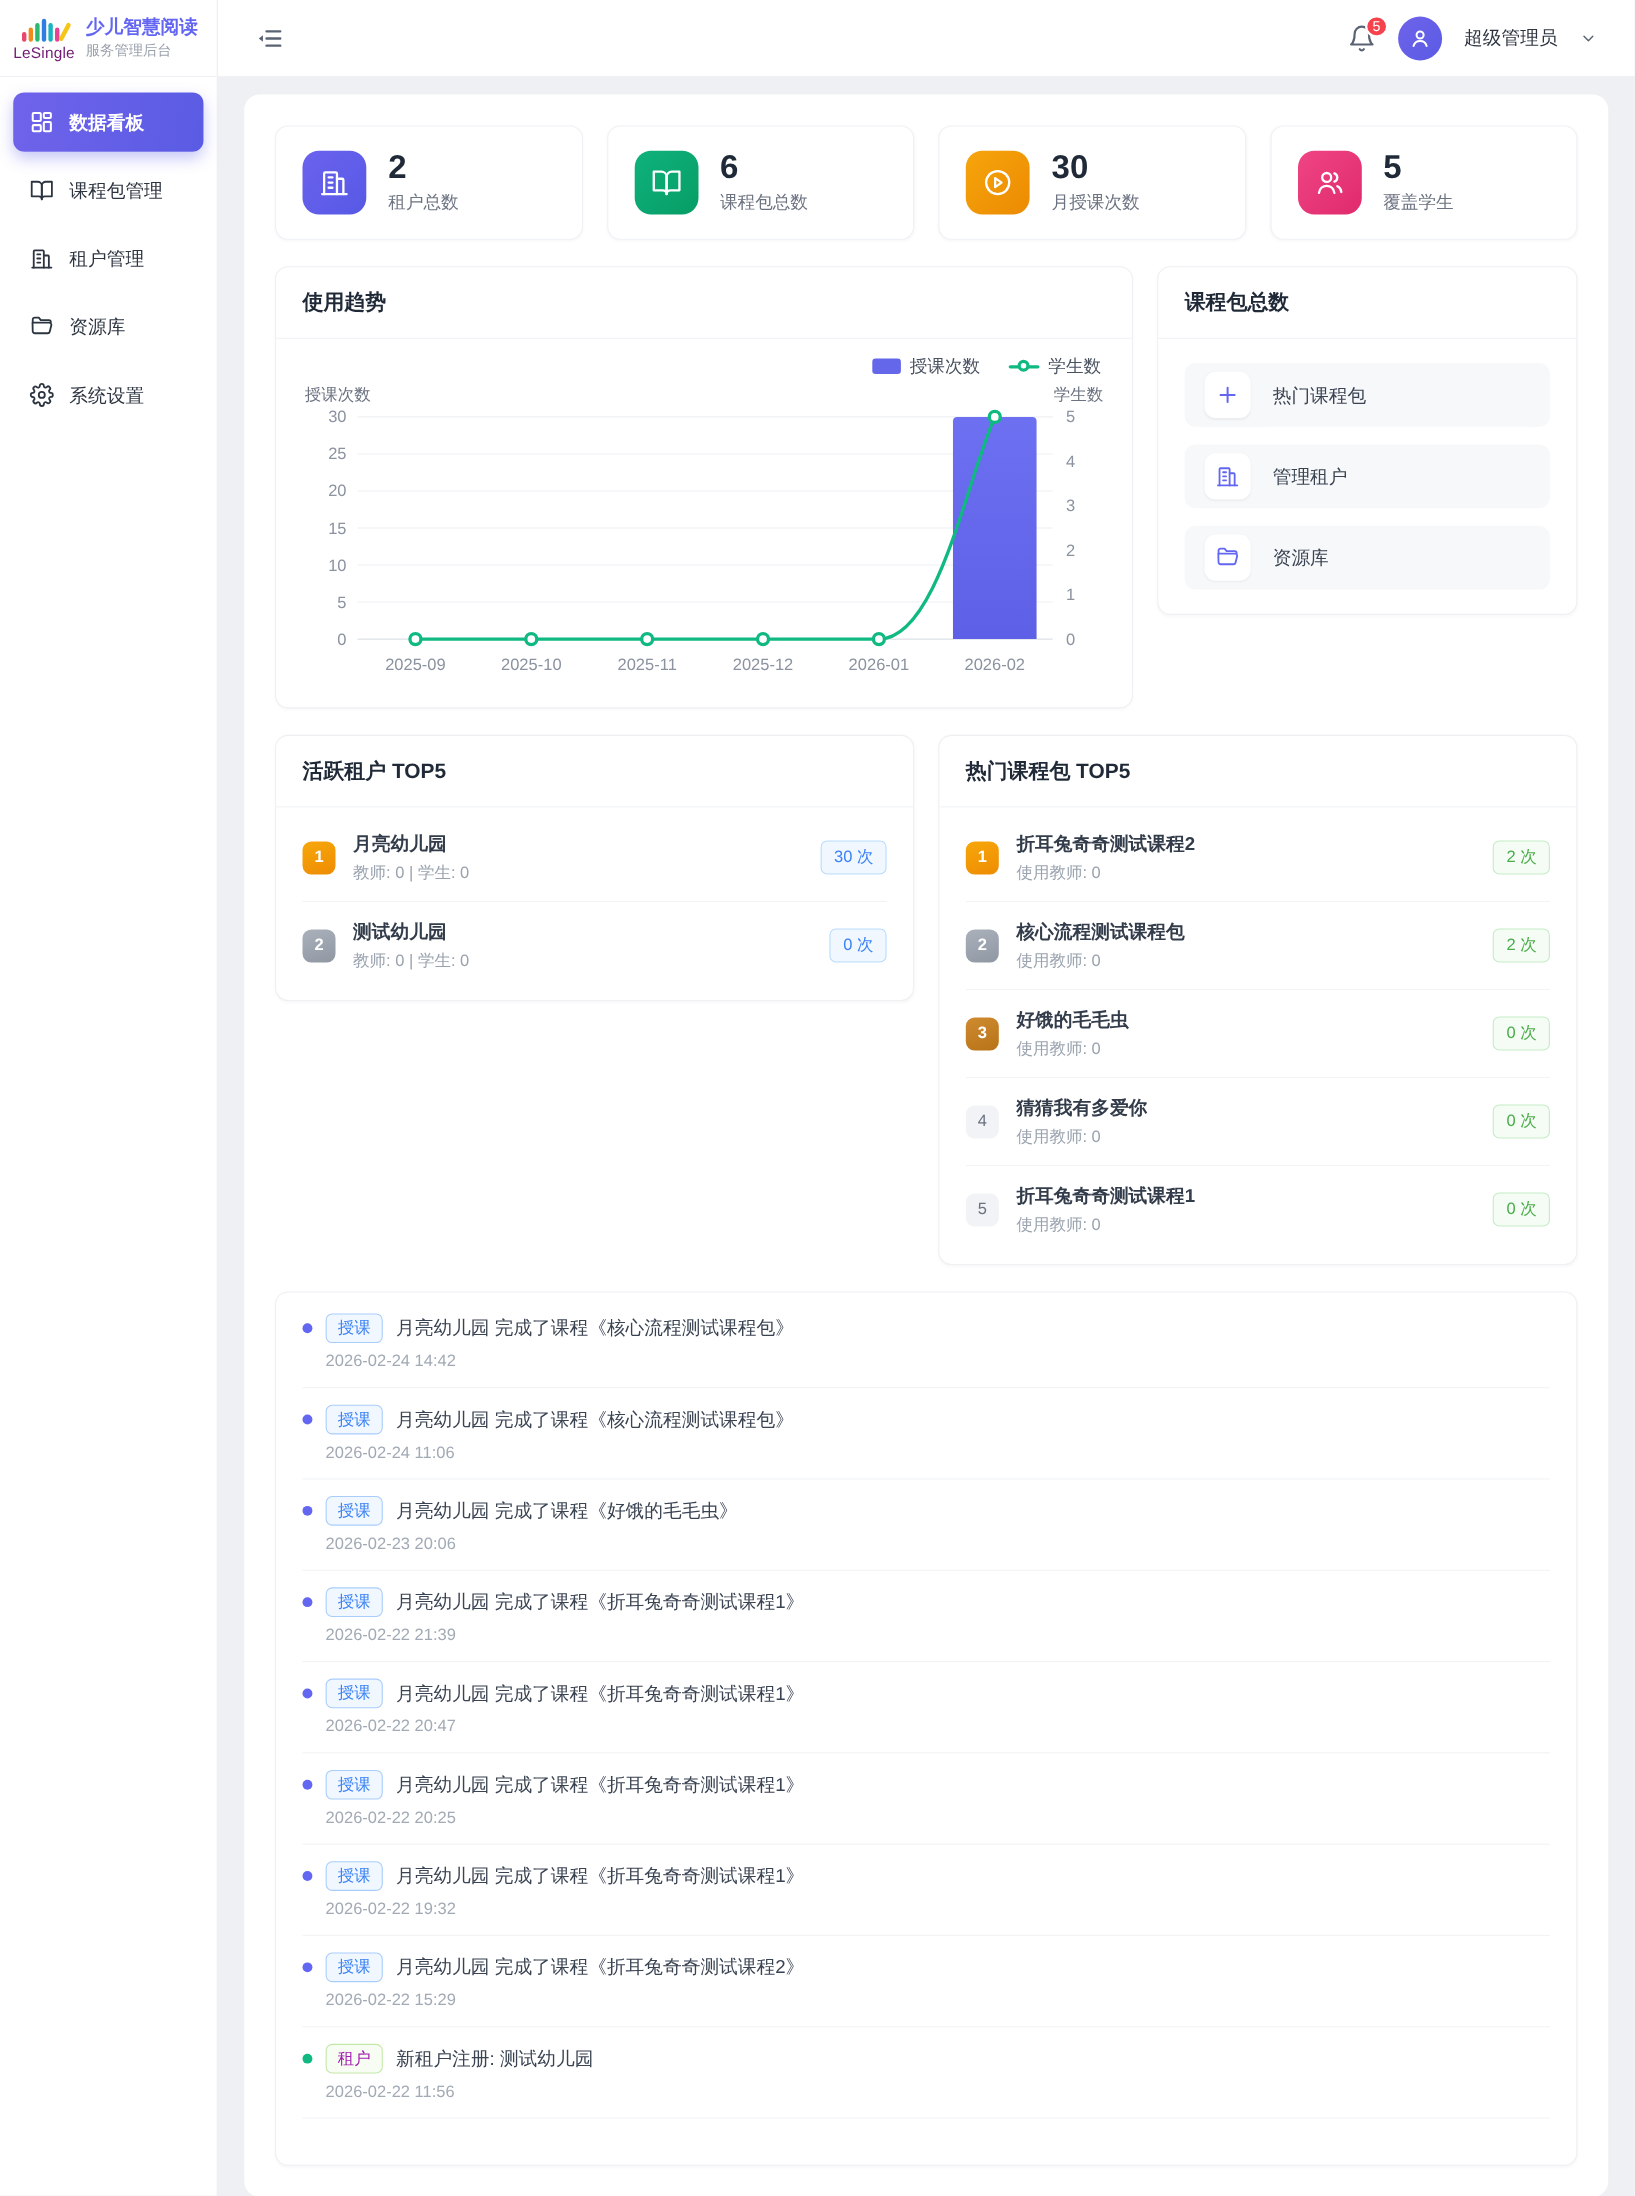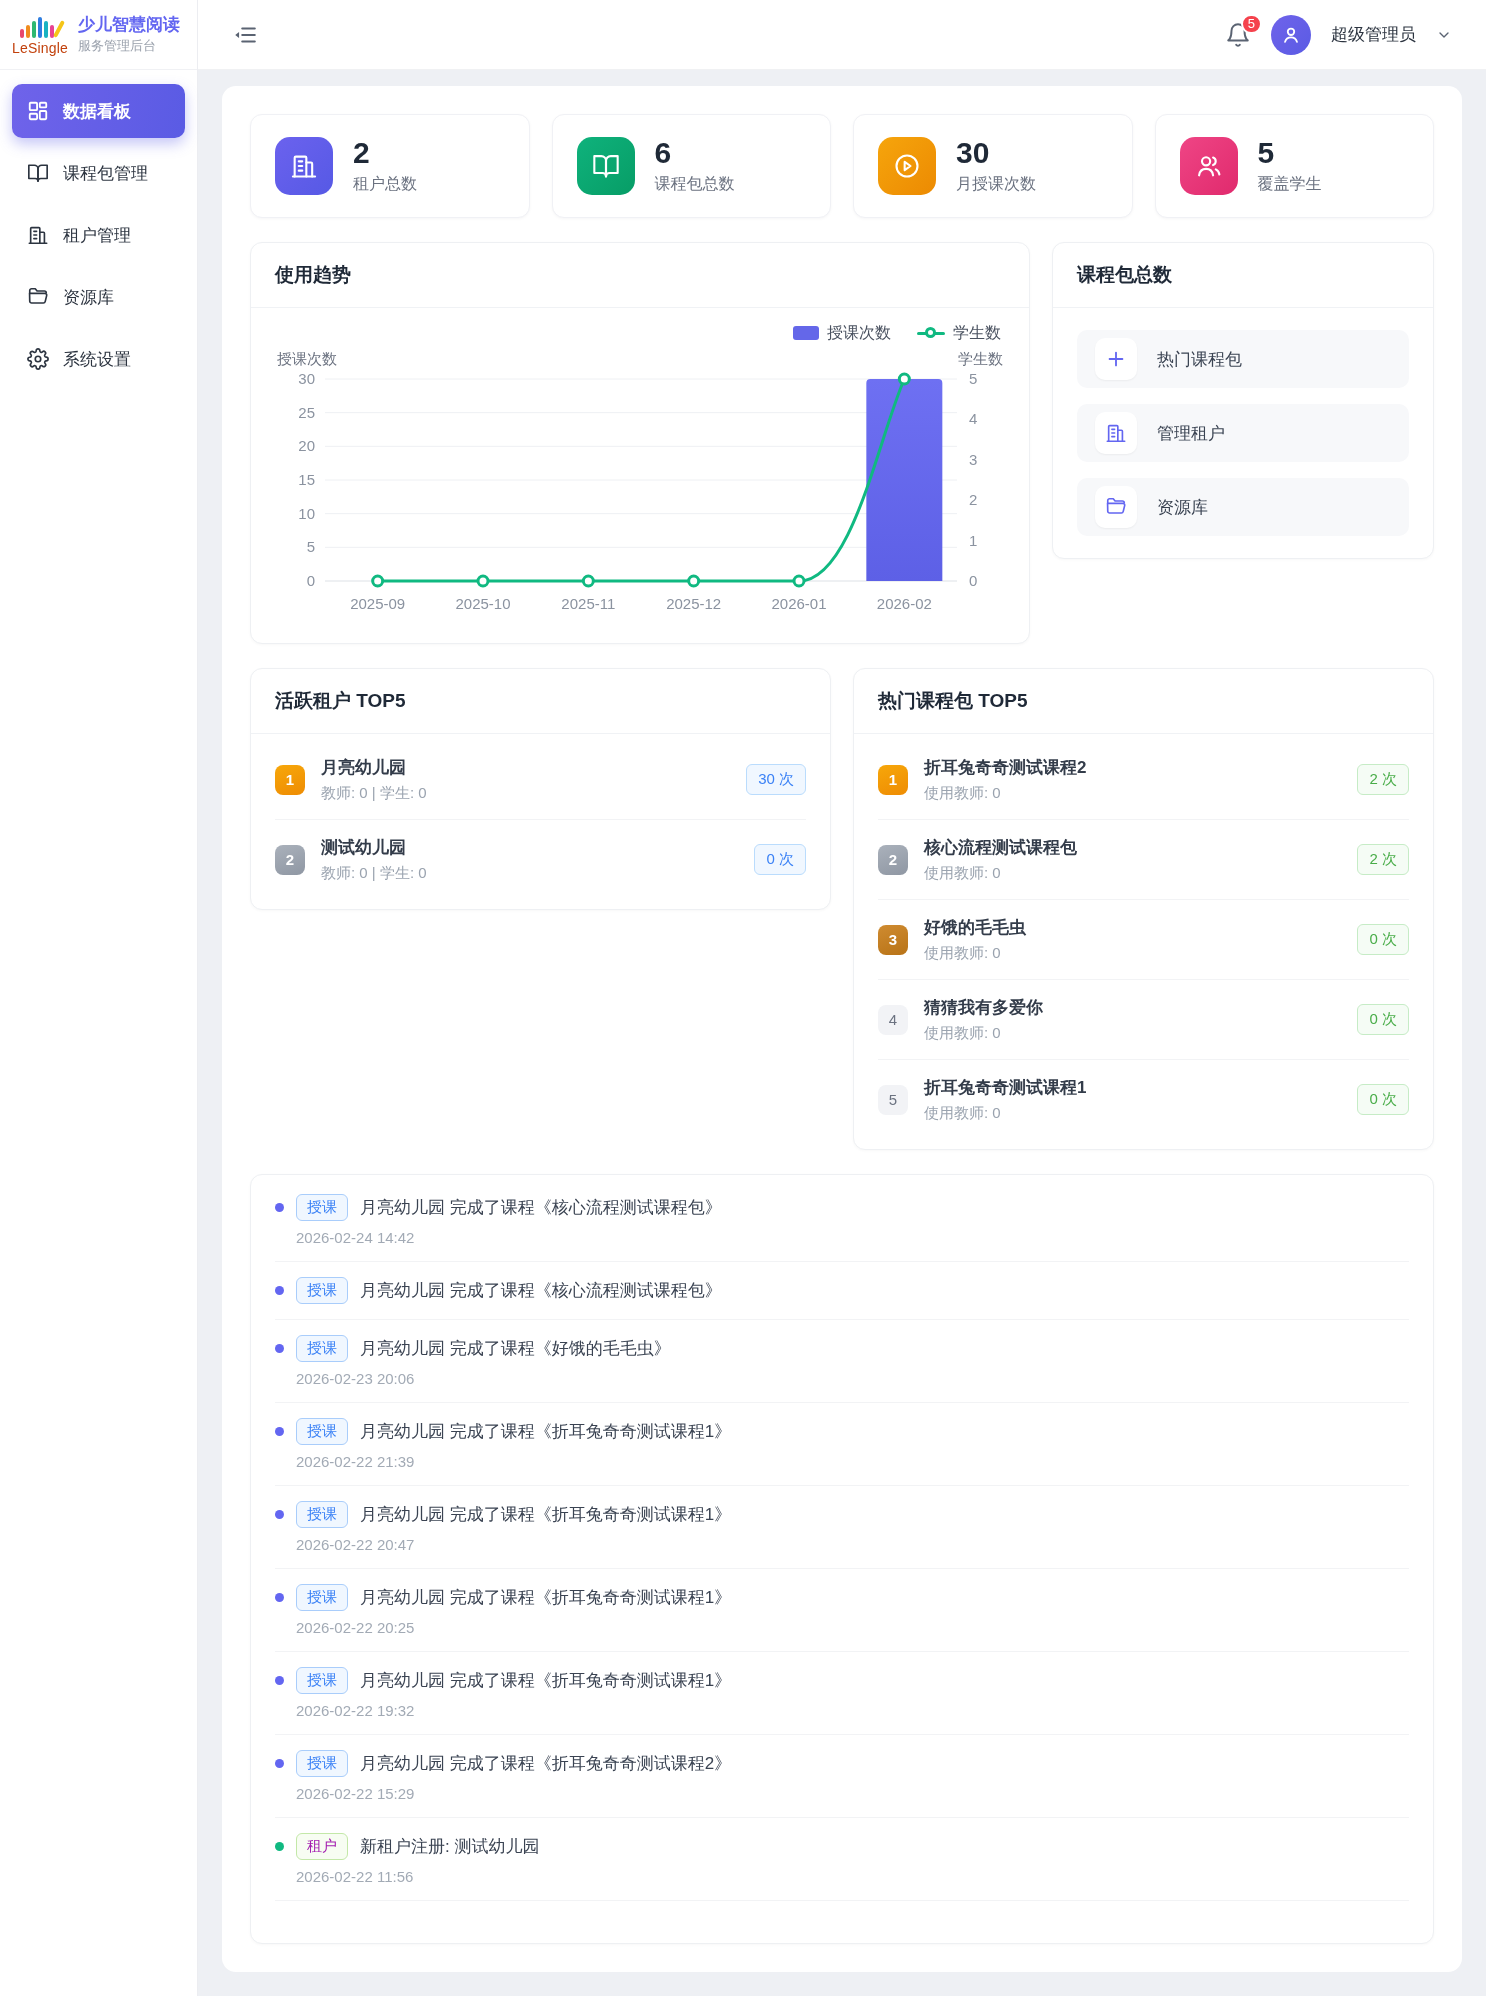--- a/index.html
+++ b/index.html
@@ -14,21 +14,21 @@
   .logo-mark { width:56px; text-align:center; }
   .logo-bars { display:flex; align-items:flex-end; justify-content:center; gap:2px; height:24px; }
   .logo-bars span { width:4px; border-radius:2px; display:block; }
   .logo-bars span:nth-child(1){height:9px;background:#e8486d;}
   .logo-bars span:nth-child(2){height:13px;background:#f08c1e;}
   .logo-bars span:nth-child(3){height:17px;background:#2eb872;}
   .logo-bars span:nth-child(4){height:21px;background:#2e7de0;}
   .logo-bars span:nth-child(5){height:17px;background:#19b3c2;}
   .logo-bars span:nth-child(6){height:13px;background:#e84393;}
   .logo-bars span:nth-child(7){height:18px;background:#f5c518;transform:rotate(28deg);margin-left:1px;}
-  .logo-brand { font-size:14px; color:#c2410c; margin-top:2px; letter-spacing:.2px; }
+  .logo-brand { font-size:14px; color:#701a75; margin-top:2px; letter-spacing:.2px; }
   .logo-title { font-size:17px; font-weight:bold; color:#6366f1; line-height:1.25;text-align:right; }
   .logo-sub { font-size:13px; color:#9aa1ac; margin-top:2px; }
   .menu { padding:14px 12px; }
   .menu-item { height:54px; border-radius:10px; display:flex; align-items:center; gap:14px;
     padding:0 15px; font-size:17px; color:#2c3440; margin-bottom:8px; cursor:pointer; }
   .menu-item svg { width:22px; height:22px; flex:none; }
   .menu-item.active { background:linear-gradient(100deg,#6f63ea,#5a5be4); color:#fff;
     box-shadow:0 6px 14px rgba(91,95,233,.35); font-weight:bold; }
 
   
@@ -455,20 +455,21 @@
           <span class="act-text">月亮幼儿园 完成了课程《核心流程测试课程包》</span>
             </div>
         <div class="act-time">2026-02-24 14:42</div>
       </div>
       <div class="act-row">
         <div class="act-line1">
               <span class="dot"></span>
           <span class="act-badge ab-blue">授课</span>
           <span class="act-text">月亮幼儿园 完成了课程《核心流程测试课程包》</span>
             </div>
+        <div class="act-time">2026-02-24 11:06</div>
       </div>
       <div class="act-row">
         <div class="act-line1">
               <span class="dot"></span>
           <span class="act-badge ab-blue">授课</span>
           <span class="act-text">月亮幼儿园 完成了课程《好饿的毛毛虫》</span>
             </div>
         <div class="act-time">2026-02-23 20:06</div>
       </div>
       <div class="act-row">

